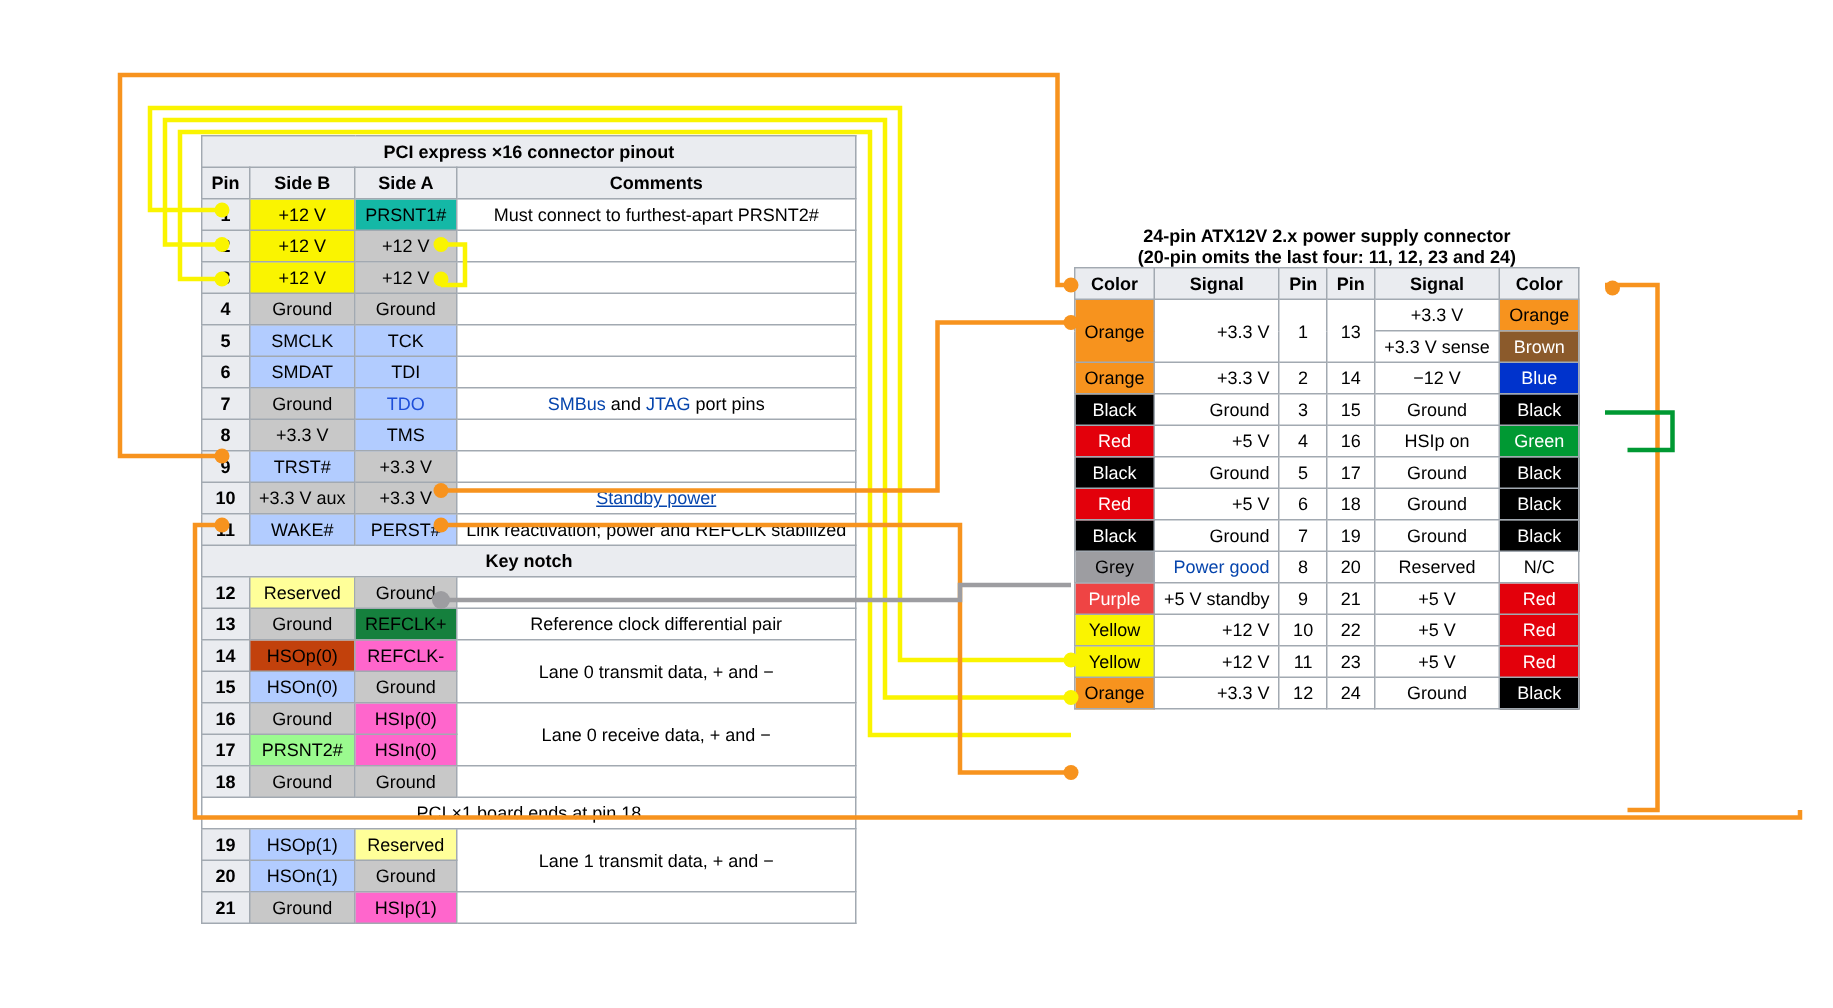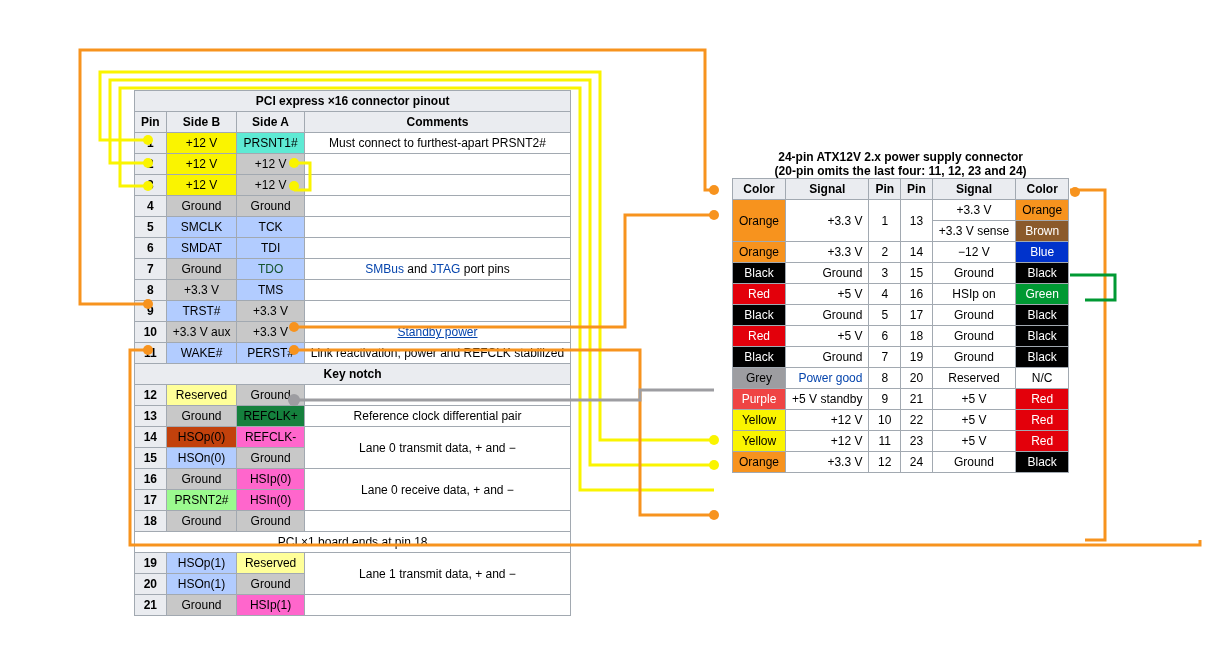--- a/index.html
+++ b/index.html
@@ -24,21 +24,21 @@
         </tr>
         <tr>
           <th>Pin</th>
           <th>Side B</th>
           <th>Side A</th>
           <th>Comments</th>
         </tr>
         <tr>
           <th>1</th>
           <td style="background:#faf400;color:#000">+12 V</td>
-          <td style="background:#5eead4;color:#000">PRSNT1#</td>
+          <td style="background:#14b8a6;color:#000">PRSNT1#</td>
           <td class="comment" rowspan="1">Must connect to furthest-apart PRSNT2#</td>
         </tr>
         <tr>
           <th>2</th>
           <td style="background:#faf400;color:#000">+12 V</td>
           <td style="background:#c8c8c8;color:#000">+12 V</td>
           <td class="comment"></td>
         </tr>
         <tr>
           <th>3</th>
@@ -60,21 +60,21 @@
         </tr>
         <tr>
           <th>6</th>
           <td style="background:#b2ccff;color:#000">SMDAT</td>
           <td style="background:#b2ccff;color:#000">TDI</td>
           <td class="comment"></td>
         </tr>
         <tr>
           <th>7</th>
           <td style="background:#c8c8c8;color:#000">Ground</td>
-          <td style="background:#b2ccff;color:#14532d">TDO</td>
+          <td style="background:#b2ccff;color:#1d4ed8">TDO</td>
           <td class="comment" rowspan="1"><span class="link">SMBus</span> and <span class="link">JTAG</span> port pins</td>
         </tr>
         <tr>
           <th>8</th>
           <td style="background:#c8c8c8;color:#000">+3.3 V</td>
           <td style="background:#b2ccff;color:#000">TMS</td>
           <td class="comment"></td>
         </tr>
         <tr>
           <th>9</th>
@@ -152,21 +152,21 @@
           <td style="background:#c8c8c8;color:#000">Ground</td>
         </tr>
         <tr>
           <th>21</th>
           <td style="background:#c8c8c8;color:#000">Ground</td>
           <td style="background:#ff66cc;color:#000">HSIp(1)</td>
           <td class="comment"></td>
         </tr>
       </tbody>
     </table>
-<table id="tbl-atx" class="pinout" style="left:732px;top:150px">
+<table id="tbl-atx" class="pinout" style="left:716px;top:150px">
       <caption style="caption-side:top"><b>24-pin ATX12V 2.x power supply connector</b><br><b>(20-pin omits the last four: 11, 12, 23 and 24)</b></caption>
       <tbody>
         <tr>
           <th>Color</th>
           <th>Signal</th>
           <th>Pin</th>
           <th>Pin</th>
           <th>Signal</th>
           <th>Color</th>
         </tr>

